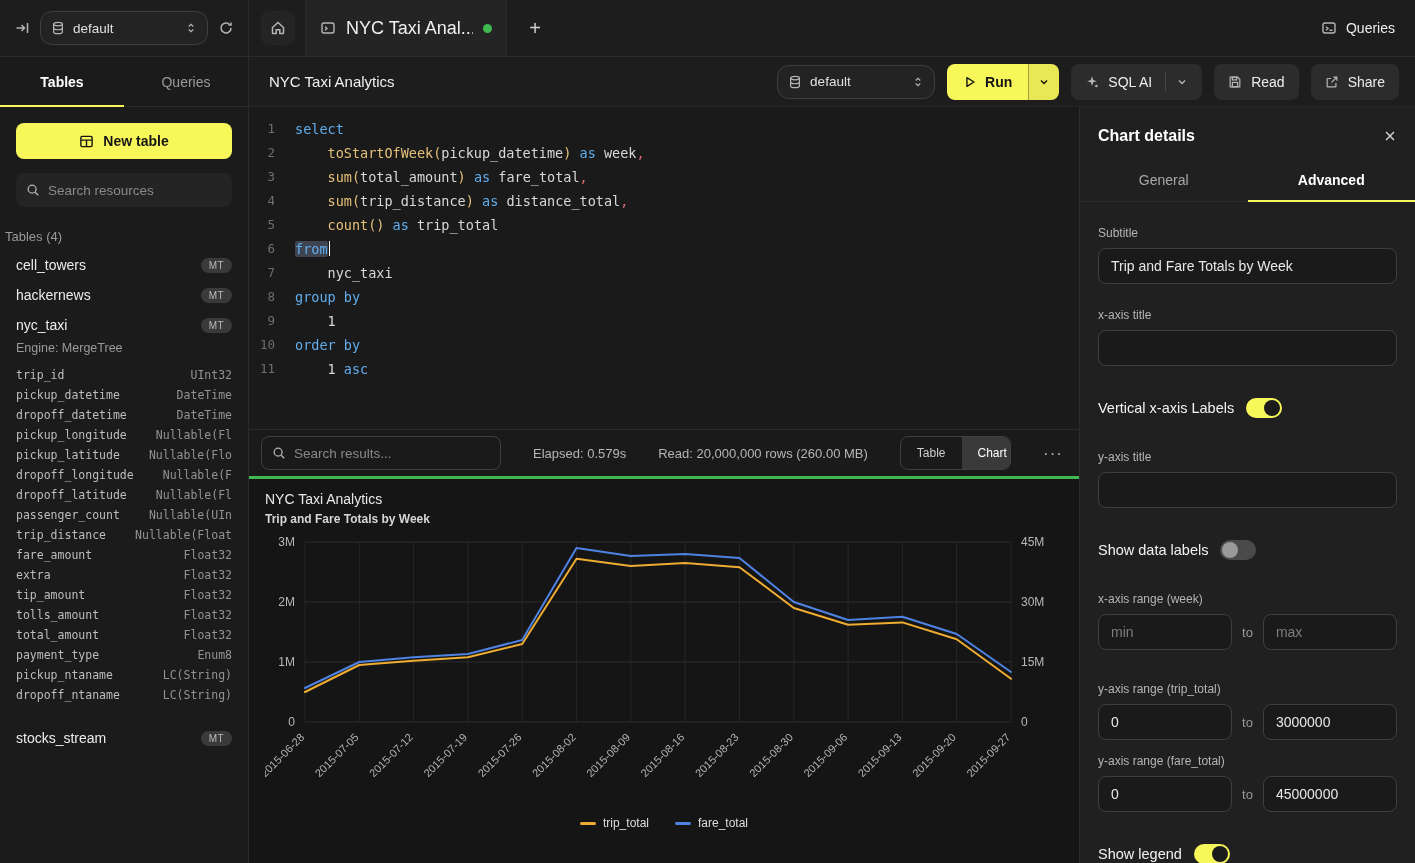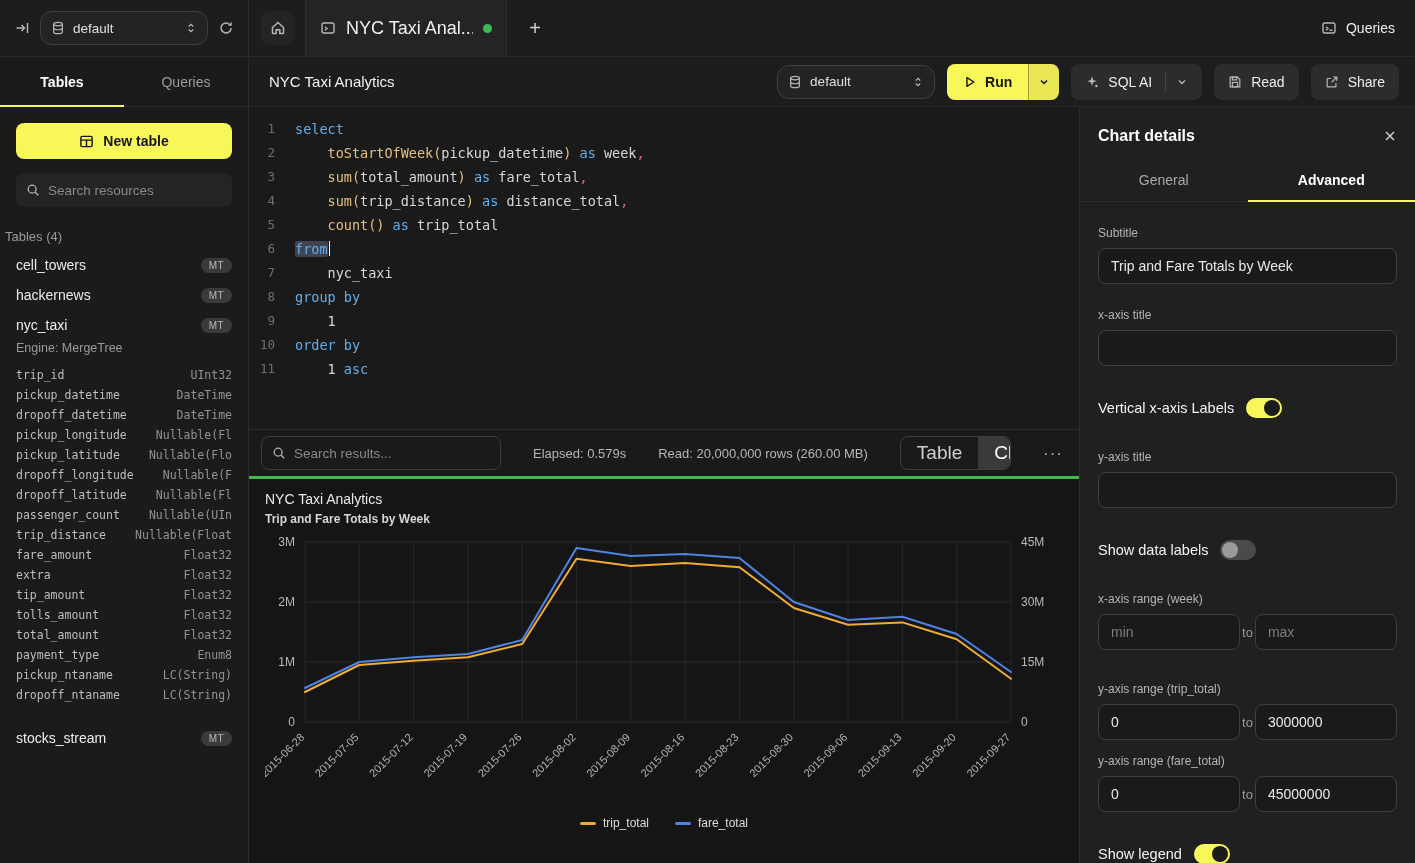--- a/index.html
+++ b/index.html
@@ -79,21 +79,21 @@
   .tk-fn{color:#e5c07b}
   .tk-comma{color:#e06c75}
   .word-sel{background:#3e4450;border-radius:2px}
   .caret{display:inline-block;width:1.5px;height:15px;background:#fff;vertical-align:-2px;margin-left:1px}
 
   
   .results-bar{height:47px;flex:0 0 47px;border-top:1px solid var(--border);display:flex;align-items:center;gap:32px;padding:0 16px 0 12px}
   .results-search{width:240px;background:transparent;border:1px solid var(--border2);margin:0;flex:0 0 240px}
   .meta{font-size:13px;color:#b6b6b6;white-space:nowrap}
   .segmented{margin-left:auto;display:flex;border:1px solid var(--border2);border-radius:8px;overflow:hidden;height:34px}
-  .seg{display:flex;align-items:center;padding:0 16px;font-size:19px;color:#cfcfcf;cursor:pointer}
+  .seg{display:flex;align-items:center;padding:0 16px;font-size:12px;color:#cfcfcf;cursor:pointer}
   .seg.active{background:#3a3a3a;color:#fff}
   .dots{color:#b6b6b6;font-size:17px;letter-spacing:1px;cursor:pointer;line-height:1}
 
   .green-line{height:3px;flex:0 0 3px;background:var(--green)}
 
   
   .chart-panel{flex:1;background:var(--bg-chart);padding:12px 16px 6px;overflow:hidden;display:flex;flex-direction:column}
   .chart-title{font-size:14px;color:#e8e8e8}
   .chart-subtitle{font-size:12px;color:#d6d6d6;margin-top:5px;font-weight:700}
   #chart{margin-top:4px}
@@ -118,21 +118,21 @@
   .mt-lg{margin-top:32px!important}
   .field{width:100%;height:36px;background:#1a1a1a;border:1px solid var(--border2);border-radius:8px;color:#e8e8e8;padding:0 12px;font-size:14px;font-family:inherit;outline:none}
   .field::placeholder{color:#7d7d7d}
   .toggle-row{display:flex;align-items:center;gap:12px;font-size:14.5px;color:#f2f2f2}
   .toggle{width:36px;height:20px;border-radius:10px;position:relative;cursor:pointer;flex:0 0 36px}
   .knob{position:absolute;top:2px;width:16px;height:16px;border-radius:50%}
   .toggle.on{background:var(--yellow)}
   .toggle.on .knob{right:2px;background:#1b1b1b}
   .toggle.off{background:#4a4a4a}
   .toggle.off .knob{left:2px;background:#9a9a9a}
-  .range-row{display:flex;align-items:center;gap:2px}
+  .range-row{display:flex;align-items:center;gap:10px}
   .range-row .field{flex:1;min-width:0}
   .to{color:#9a9a9a;font-size:13px}
 </style>
 </head>
 <body>
 
 <div class="topbar">
   <div class="topbar-left">
     <span class="icn">
       <svg width="16" height="16" viewBox="0 0 16 16" fill="none" stroke="currentColor" stroke-width="1.5">

